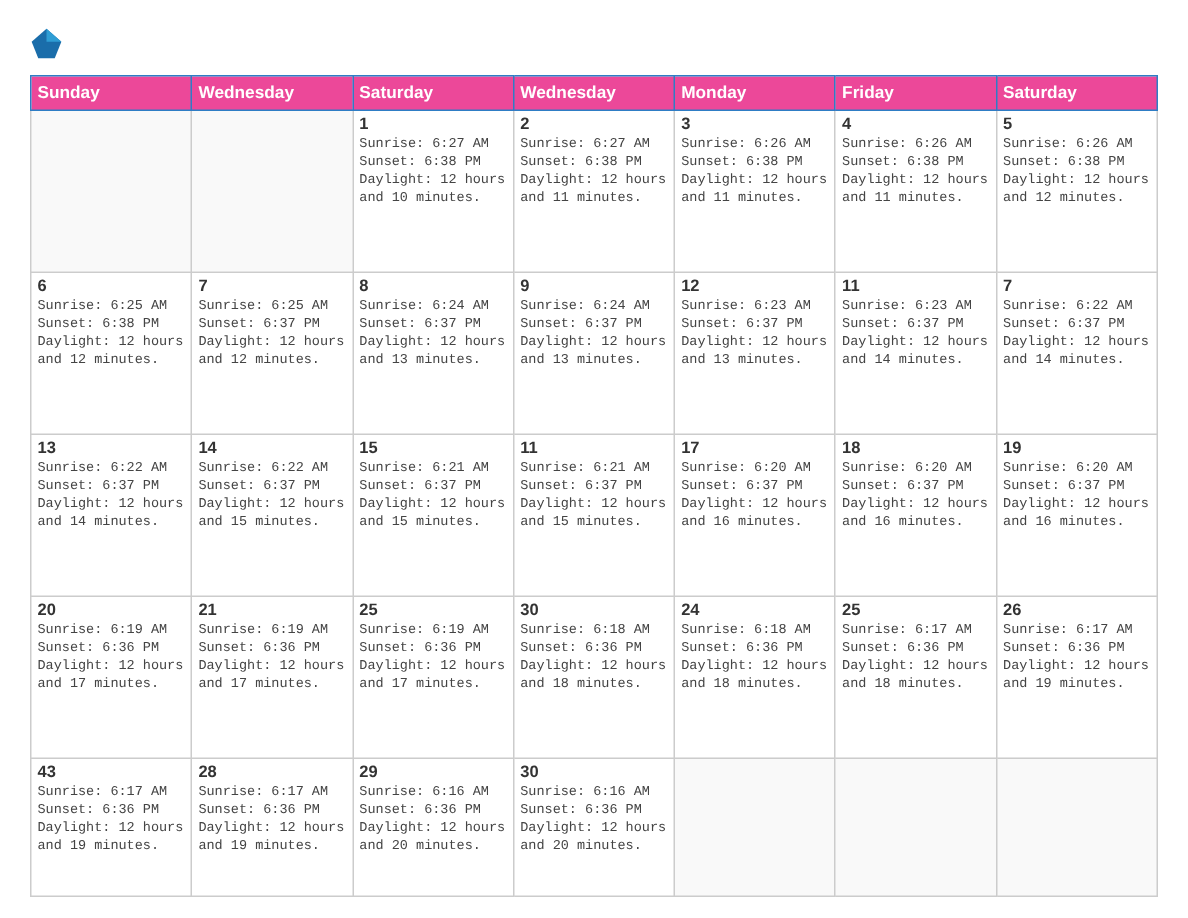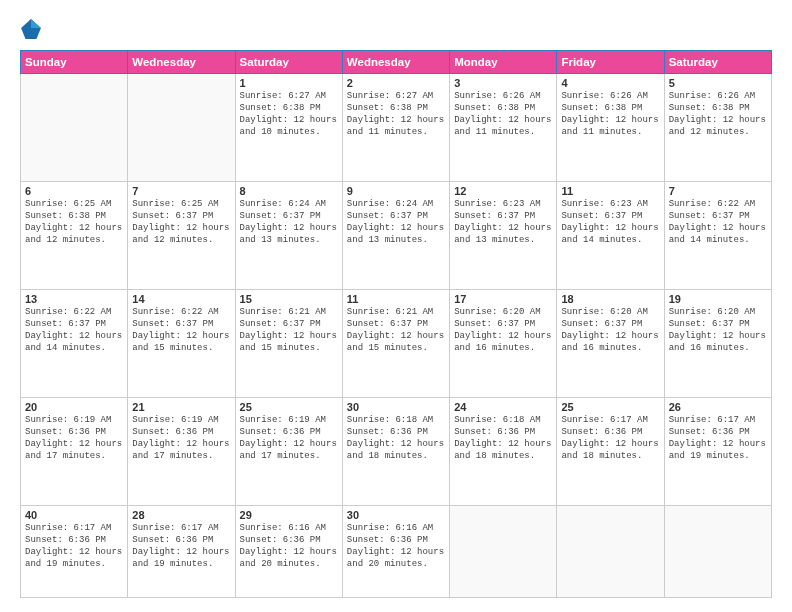--- a/index.html
+++ b/index.html
@@ -296,21 +296,21 @@
           </td>
           <td>
             <span class="day-num">26</span>
             <div class="day-info" style="white-space: pre-line;">Sunrise: 6:17 AM
 Sunset: 6:36 PM
 Daylight: 12 hours and 19 minutes.</div>
           </td>
         </tr>
         <tr class="last-row">
           <td>
-            <span class="day-num">40</span>
+            <span class="day-num">43</span>
             <div class="day-info" style="white-space: pre-line;">Sunrise: 6:17 AM
 Sunset: 6:36 PM
 Daylight: 12 hours and 19 minutes.</div>
           </td>
           <td>
             <span class="day-num">28</span>
             <div class="day-info" style="white-space: pre-line;">Sunrise: 6:17 AM
 Sunset: 6:36 PM
 Daylight: 12 hours and 19 minutes.</div>
           </td>

